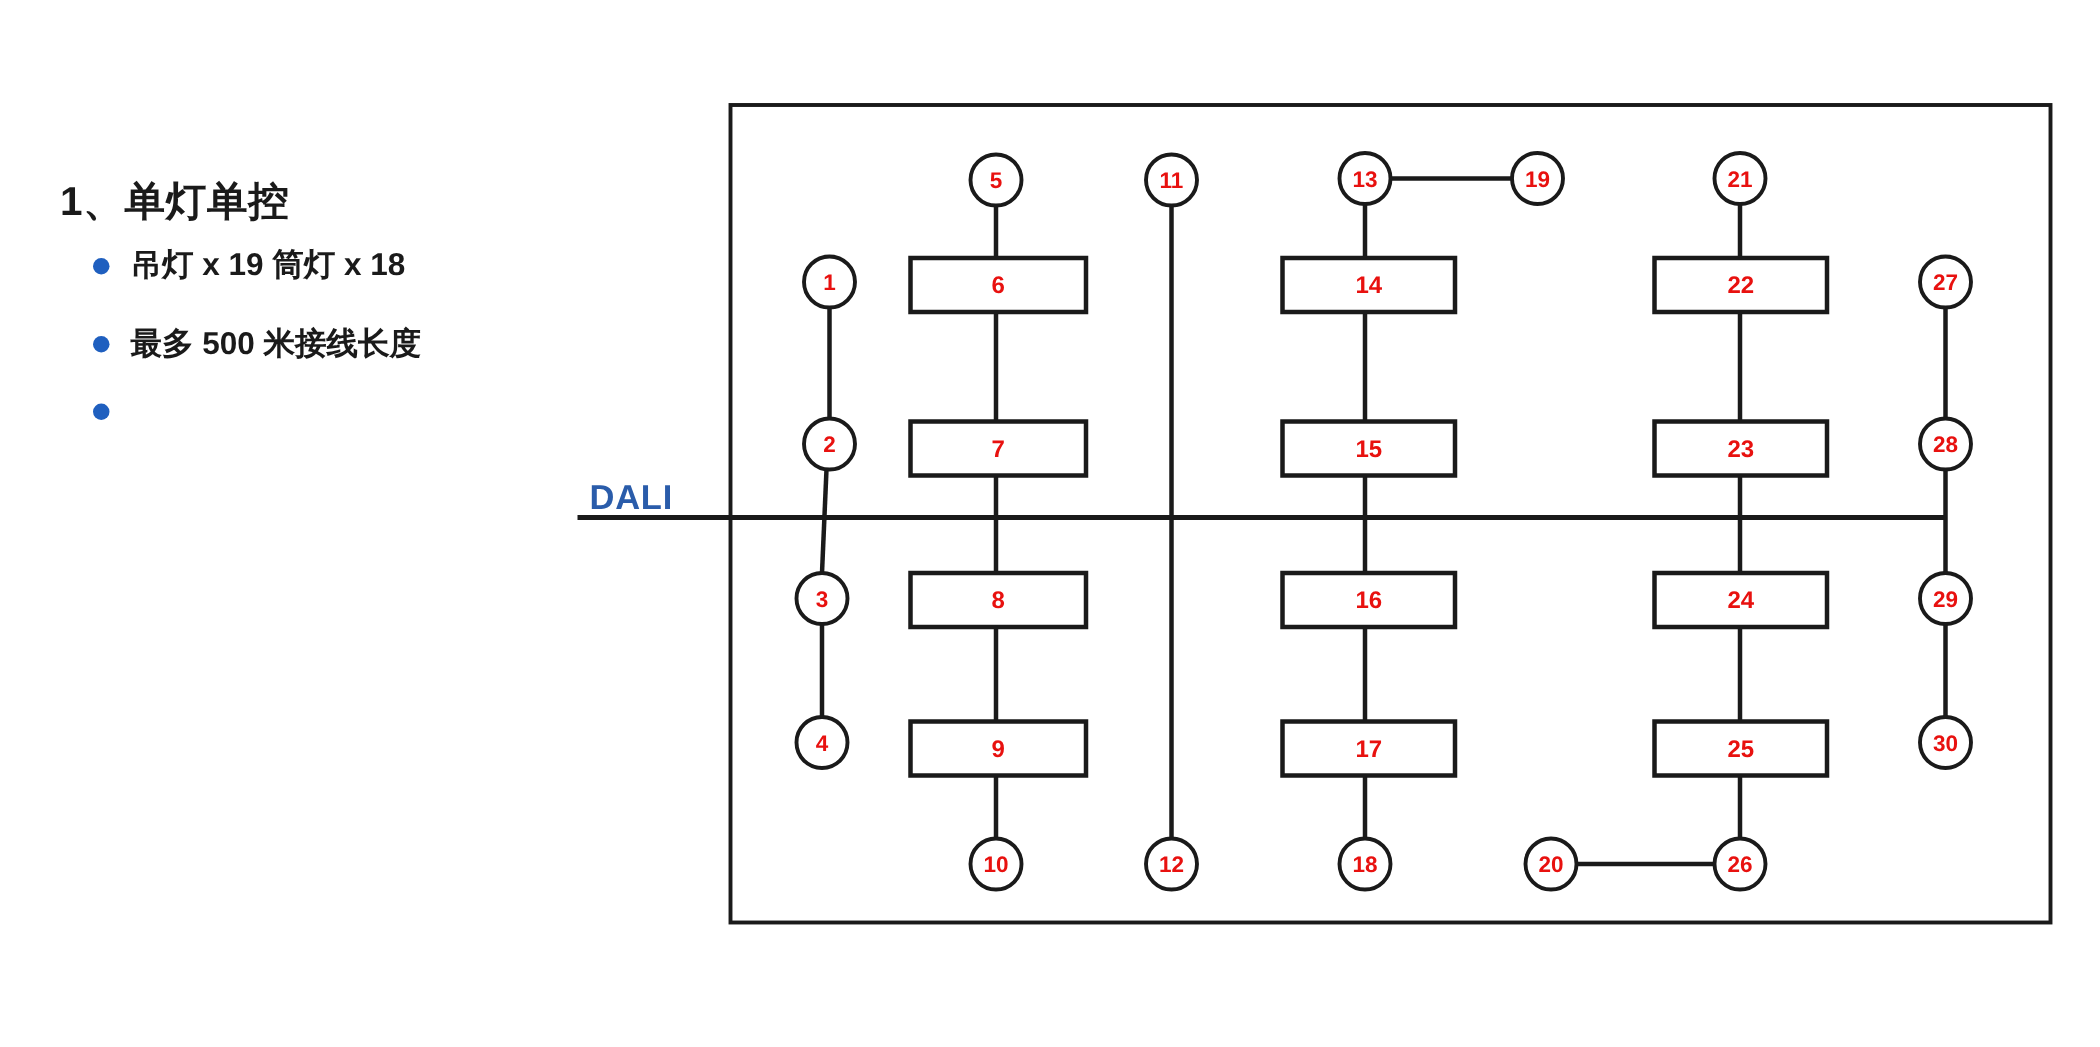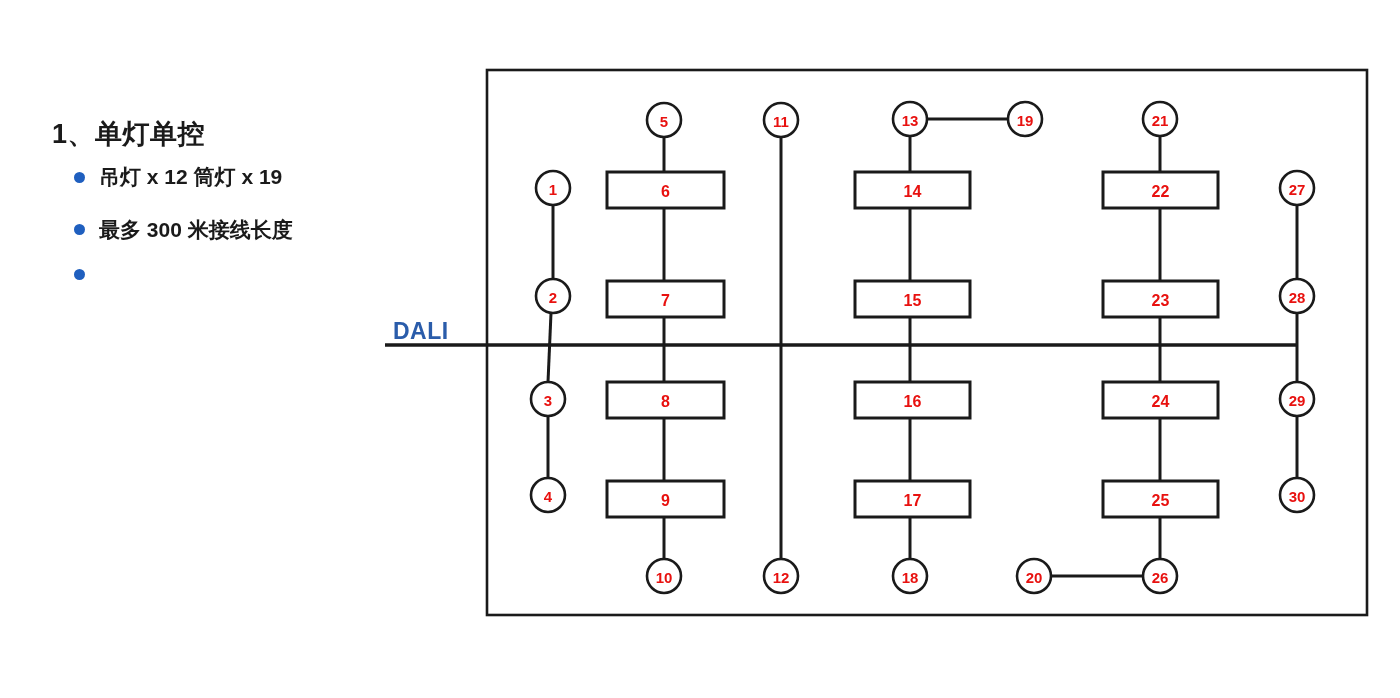--- a/index.html
+++ b/index.html
@@ -15,21 +15,21 @@
     font-family: "Liberation Sans", "DejaVu Sans", sans-serif;
     color: #1a1a1a;
   }
   #root {
     position: absolute;
     inset: 0;
   }
   
   .left-panel {
     position: absolute;
-    left: 52px;
+    left: 40px;
     top: 118px;
     width: 340px;
   }
   .heading {
     font-size: 27px;
     font-weight: 700;
     color: #1a1a1a;
     letter-spacing: 0.5px;
     line-height: 1.2;
     margin: 0 0 14px 0;
@@ -101,25 +101,25 @@
 </head>
 <body>
 
 <div id="root">
 
   <div class="left-panel">
     <div class="heading">1、单灯单控</div>
     <ul class="bullet-list">
       <li class="bullet-item">
         <span class="bullet-dot"></span>
-        <span class="bullet-text">吊灯 x 12   筒灯 x 19</span>
+        <span class="bullet-text">吊灯 x 19   筒灯 x 18</span>
       </li>
       <li class="bullet-item">
         <span class="bullet-dot"></span>
-        <span class="bullet-text">最多 300 米接线长度</span>
+        <span class="bullet-text">最多 500 米接线长度</span>
       </li>
       <li class="bullet-item">
         <span class="bullet-dot"></span>
       </li>
     </ul>
   </div>
 
   <svg id="diagram" viewBox="0 0 1400 698">
 
     <rect id="outer-box" class="outer-box" x="487" y="70" width="880" height="545"></rect>

